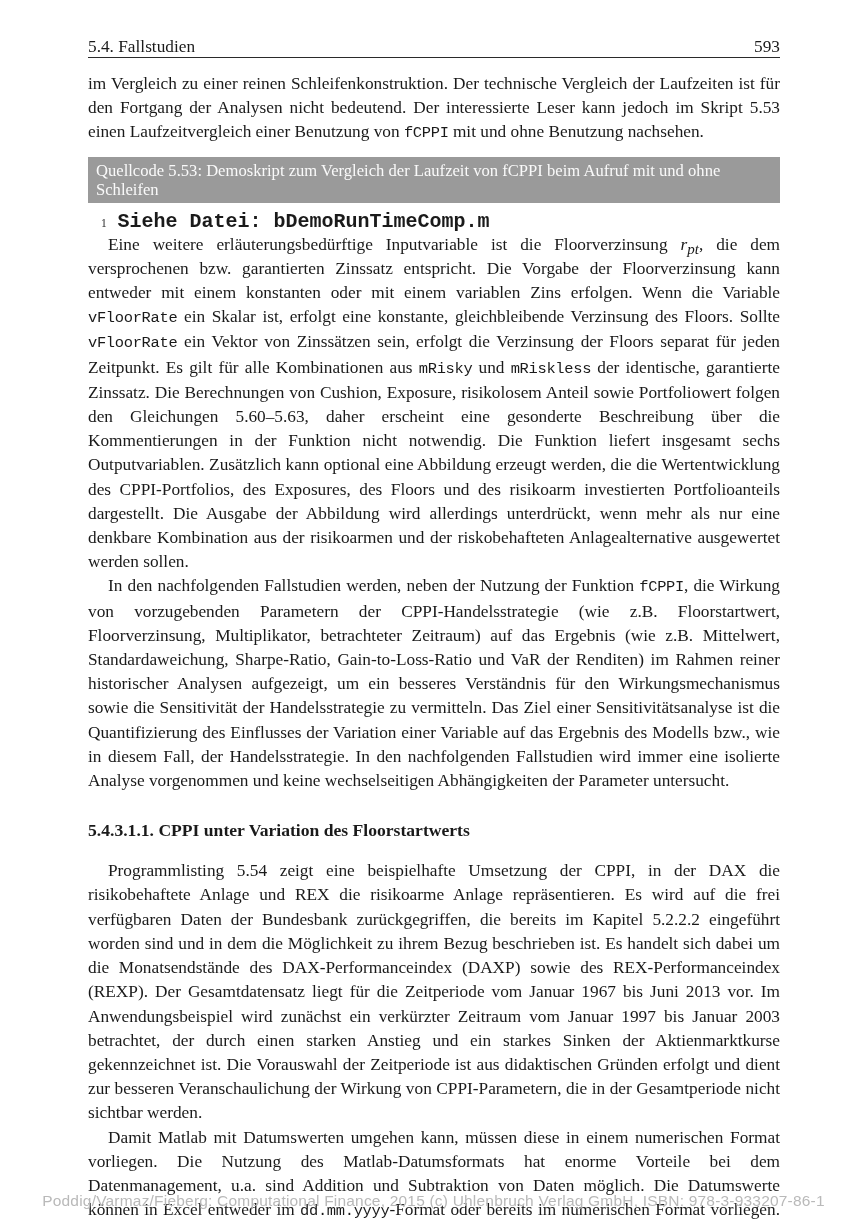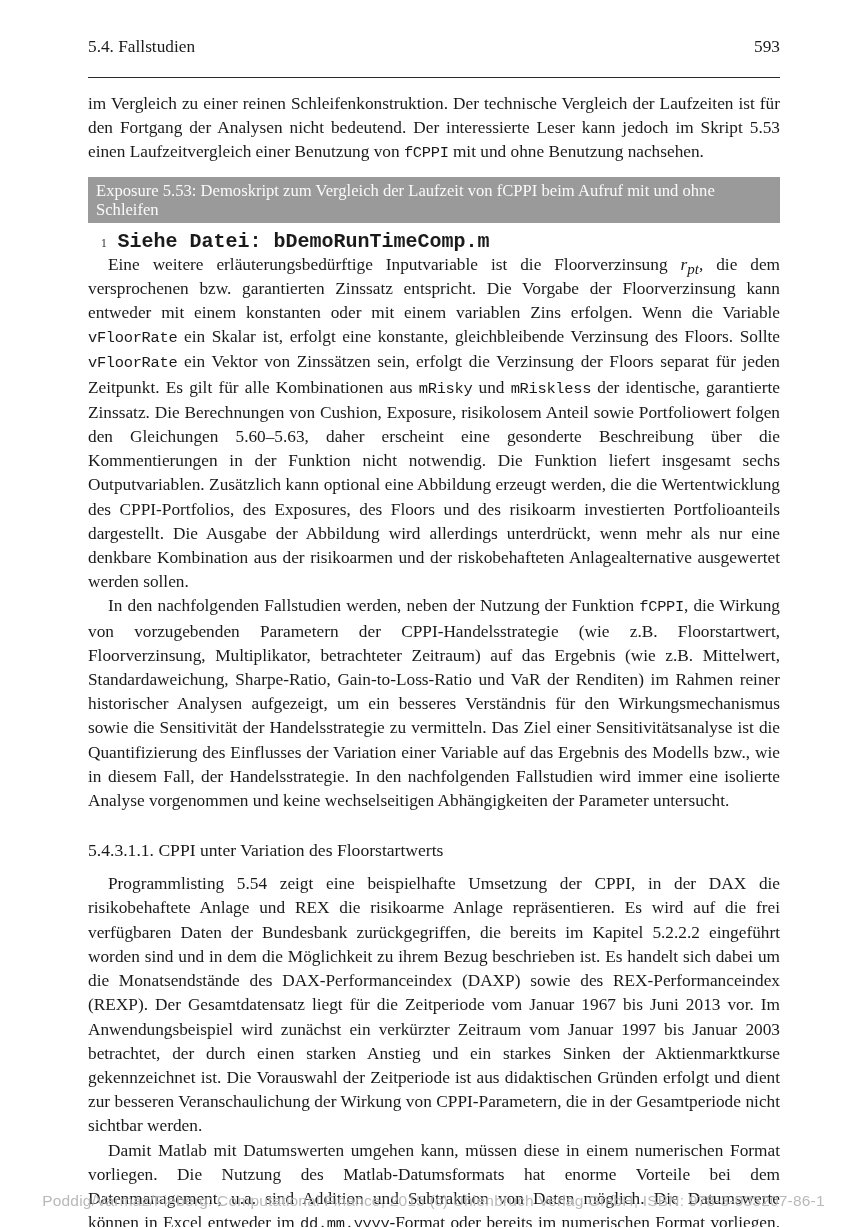--- a/index.html
+++ b/index.html
@@ -17,21 +17,21 @@
     left: 88px;
     top: 0;
     width: 692px;
   }
   
   .running-head {
     display: flex;
     justify-content: space-between;
     align-items: baseline;
     padding-top: 36px;
-    padding-bottom: 20px;
+    padding-bottom: 0;
     border-bottom: 1.5px solid #2a2a2a;
     font-size: 17.3px;
     line-height: 21px;
   }
   
   p.body-par {
     margin: 0;
     font-size: 17.3px;
     line-height: 24.2px;
     text-align: justify;
@@ -70,24 +70,24 @@
   }
   .code-text {
     font-family: "Liberation Mono", monospace;
     font-weight: bold;
     font-size: 20px;
     color: #1a1a1a;
   }
   .par-block { margin-top: 14px; }
   
   h3.subsection {
-    margin: 26px 0 11px 0;
+    margin: 26px 0 18px 0;
     font-size: 17.6px;
     line-height: 22px;
-    font-weight: normal;
+    font-weight: bold;
   }
   
   .footer {
     position: absolute;
     left: 0;
     bottom: 17px;
     width: 100%;
     text-align: center;
     font-family: "Liberation Sans", sans-serif;
     font-size: 15.5px;
@@ -102,21 +102,21 @@
   <div class="content">
 
     <div class="running-head">
       <span>5.4.  Fallstudien</span>
       <span>593</span>
     </div>
 
     <p class="body-par noindent first-par"><span>im Vergleich zu einer reinen Schleifenkonstruktion. Der technische Vergleich der Laufzeiten ist für den Fortgang der Analysen nicht bedeutend. Der interessierte Leser kann jedoch im Skript 5.53 einen Laufzeitvergleich einer Benutzung von </span><span class="seg-code">fCPPI</span><span> mit und ohne Benutzung nachsehen.</span></p>
 
     <div class="listing">
-      <div class="listing-caption">Exposure 5.53: Demoskript zum Vergleich der Laufzeit von fCPPI beim Aufruf mit und ohne Schleifen</div>
+      <div class="listing-caption">Quellcode 5.53: Demoskript zum Vergleich der Laufzeit von fCPPI beim Aufruf mit und ohne Schleifen</div>
       <div class="code-line">
         <span class="code-lineno">1</span>
         <span class="code-text">Siehe Datei: bDemoRunTimeComp.m</span>
       </div>
     </div>
 
     <p class="body-par par-block"><span>Eine weitere erläuterungsbedürftige Inputvariable ist die Floorverzinsung </span><span class="seg-var">r<sub>pt</sub></span><span>, die dem versprochenen bzw. garantierten Zinssatz entspricht. Die Vorgabe der Floorverzinsung kann entweder mit einem konstanten oder mit einem variablen Zins erfolgen. Wenn die Variable </span><span class="seg-code">vFloorRate</span><span> ein Skalar ist, erfolgt eine konstante, gleichbleibende Verzinsung des Floors. Sollte </span><span class="seg-code">vFloorRate</span><span> ein Vektor von Zinssätzen sein, erfolgt die Verzinsung der Floors separat für jeden Zeitpunkt. Es gilt für alle Kombinationen aus </span><span class="seg-code">mRisky</span><span> und </span><span class="seg-code">mRiskless</span><span> der identische, garantierte Zinssatz. Die Berechnungen von Cushion, Exposure, risikolosem Anteil sowie Portfoliowert folgen den Gleichungen 5.60–5.63, daher erscheint eine gesonderte Beschreibung über die Kommentierungen in der Funktion nicht notwendig. Die Funktion liefert insgesamt sechs Outputvariablen. Zusätzlich kann optional eine Abbildung erzeugt werden, die die Wertentwicklung des CPPI-Portfolios, des Exposures, des Floors und des risikoarm investierten Portfolioanteils dargestellt. Die Ausgabe der Abbildung wird allerdings unterdrückt, wenn mehr als nur eine denkbare Kombination aus der risikoarmen und der riskobehafteten Anlagealternative ausgewertet werden sollen.</span></p>
 
     <p class="body-par"><span>In den nachfolgenden Fallstudien werden, neben der Nutzung der Funktion </span><span class="seg-code">fCPPI</span><span>, die Wirkung von vorzugebenden Parametern der CPPI-Handelsstrategie (wie z.B. Floorstartwert, Floorverzinsung, Multiplikator, betrachteter Zeitraum) auf das Ergebnis (wie z.B. Mittelwert, Standardaweichung, Sharpe-Ratio, Gain-to-Loss-Ratio und VaR der Renditen) im Rahmen reiner historischer Analysen aufgezeigt, um ein besseres Verständnis für den Wirkungsmechanismus sowie die Sensitivität der Handelsstrategie zu vermitteln. Das Ziel einer Sensitivitätsanalyse ist die Quantifizierung des Einflusses der Variation einer Variable auf das Ergebnis des Modells bzw., wie in diesem Fall, der Handelsstrategie. In den nachfolgenden Fallstudien wird immer eine isolierte Analyse vorgenommen und keine wechselseitigen Abhängigkeiten der Parameter untersucht.</span></p>
 

